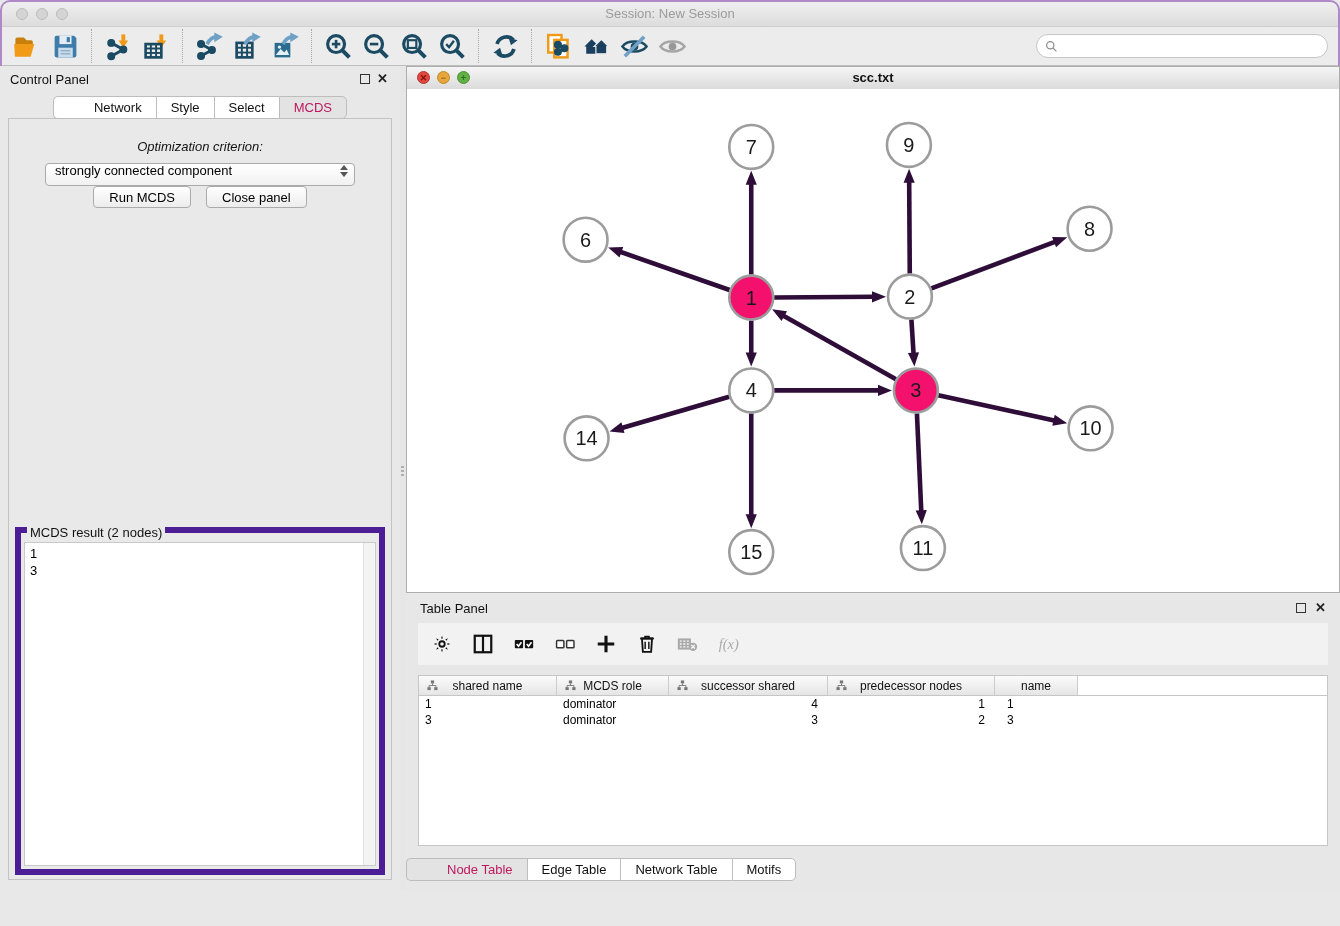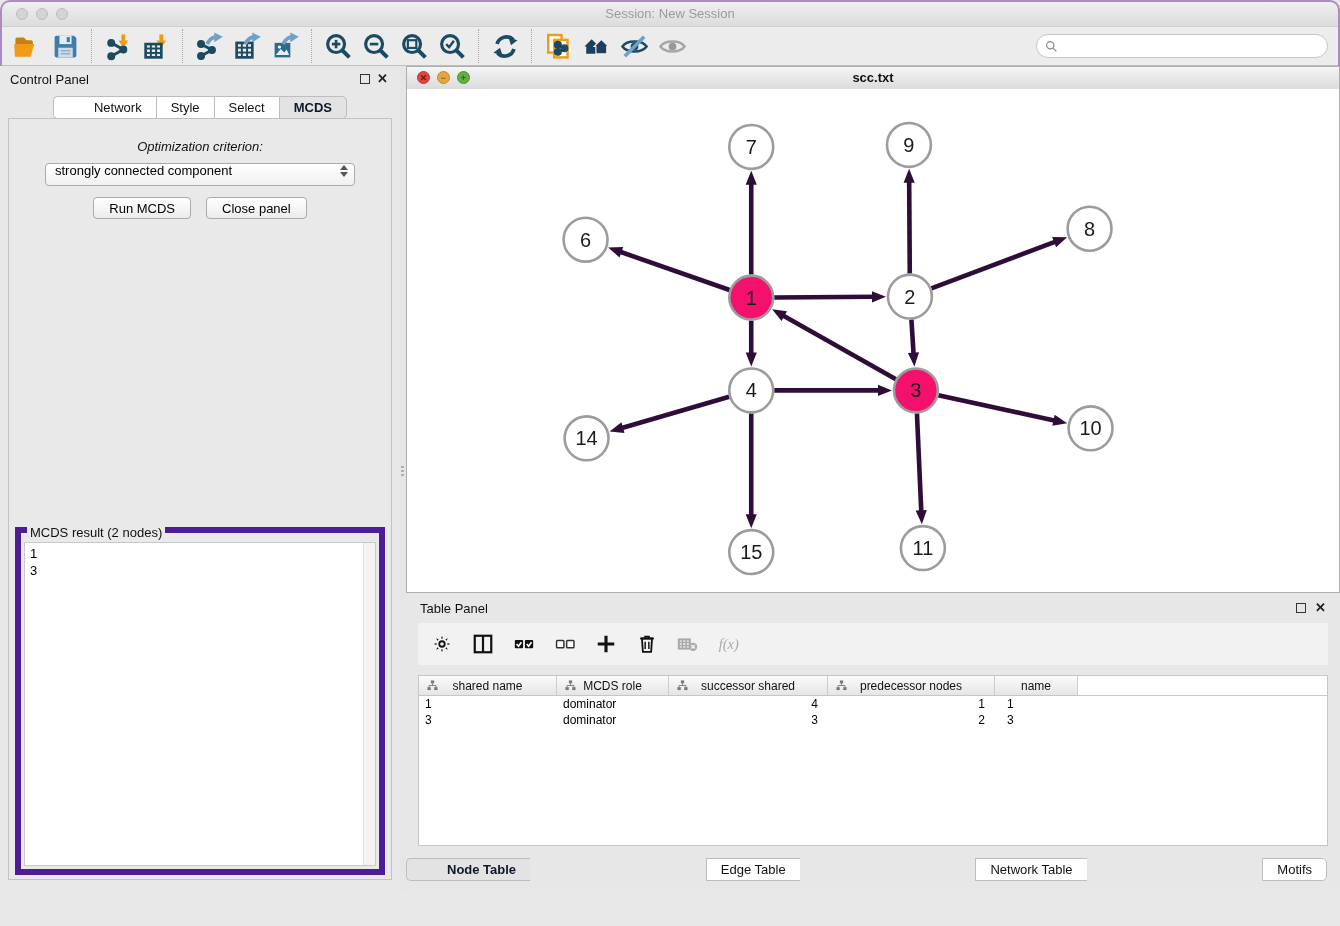--- a/index.html
+++ b/index.html
@@ -23,30 +23,30 @@
   
   .control-panel{position:absolute;left:0;top:66px;width:400px;height:824px;background:#E8E8E8;}
   .cp-head{position:relative;height:26px;}
   .cp-title{position:absolute;left:10px;top:6px;font-size:13px;color:#111;}
   .float-btn{position:absolute;top:8px;width:10px;height:10px;border:1.5px solid #333;box-sizing:border-box;}
   .close-btn{position:absolute;top:6px;font-size:13px;font-weight:bold;color:#222;line-height:14px;}
   .cp-tabs{position:absolute;left:0;right:0;top:30px;display:flex;justify-content:center;z-index:2;}
   .tab{font-size:13px;padding:3px 14px;background:#fff;border:1px solid #BDBDBD;border-right:none;color:#111;}
   .tab:first-child{border-radius:5px 0 0 5px;padding-left:40px;}
   .tab:last-child{border-right:1px solid #BDBDBD;border-radius:0 5px 5px 0;}
-  .tab.active{background:#E3E3E3;color:#0f172a;font-weight:bold;}
+  .tab.active{background:#E3E3E3;color:#be185d;}
   .cp-box{position:absolute;left:8px;right:8px;top:52px;bottom:10px;border:1px solid #C3C3C3;background:#E9E9E9;}
   .opt-label{margin-top:20px;text-align:center;font-size:13px;color:#111;font-style:italic;}
   .selectbox{margin:9px auto 0 auto;width:310px;height:23px;border:1px solid #ABABAB;border-radius:4px;background:linear-gradient(#FFFFFF,#F1F1F1);display:flex;align-items:center;box-sizing:border-box;padding:0 6px 8px 9px;font-size:13px;}
   .selectbox .val{flex:1;}
   .spin{display:flex;flex-direction:column;gap:2px;align-items:center;}
   .spin i{width:0;height:0;border-left:4px solid transparent;border-right:4px solid transparent;}
   .spin .up{border-bottom:5px solid #555;}
   .spin .dn{border-top:5px solid #555;}
-  .btn-row{margin-top:11px;display:flex;justify-content:center;gap:15px;}
+  .btn-row{display:flex;justify-content:center;gap:15px;}
   .pbtn{height:22px;padding:0 15px;border:1px solid #ABABAB;border-radius:4px;background:linear-gradient(#FFFFFF,#ECECEC);font-size:13px;font-family:"Liberation Sans",sans-serif;}
   .result-box{position:absolute;left:6px;right:6px;top:368px;bottom:4px;border:6px solid #4c1d95;margin-top:40px;}
   .result-legend{position:absolute;top:-8px;left:6px;background:#E9E9E9;padding:0 3px;font-size:13px;color:#111;}
   .result-inner{position:absolute;left:3px;right:3px;top:9px;bottom:3px;background:#fff;border:1px solid #C9C9C9;}
   .result-text{position:absolute;left:0;top:0;right:12px;bottom:0;padding:2px 5px;font-size:13px;line-height:17px;white-space:pre;color:#000;overflow:hidden;}
   .result-scroll{position:absolute;right:0;top:0;bottom:0;width:11px;background:#F3F3F3;border-left:1px solid #E2E2E2;}
   
   .v-div{position:absolute;left:400px;top:66px;width:6px;height:824px;background:#E6E6E6;}
   .v-handle{position:absolute;left:1px;top:400px;width:3px;height:16px;display:flex;flex-direction:column;gap:2px;}
   .v-handle b{width:3px;height:2px;background:#AFAFAF;}
@@ -63,21 +63,21 @@
   .tp-toolbar{position:absolute;left:12px;right:12px;top:28px;height:42px;background:#F2F2F2;display:flex;align-items:center;gap:17px;padding-left:12px;box-sizing:border-box;}
   .titem{width:24px;height:24px;display:flex;align-items:center;justify-content:center;}
   .titem svg{width:22px;height:22px;}
   .table-wrap{position:absolute;left:12px;right:12px;top:80px;height:171px;background:#fff;border:1px solid #C6C6C6;box-sizing:border-box;overflow:hidden;}
   .t-head{display:flex;height:19px;border-bottom:1px solid #C6C6C6;}
   .th-cell{position:relative;background:linear-gradient(#FBFBFB,#E5E5E5);border-right:1px solid #CCCCCC;box-sizing:border-box;font-size:12px;display:flex;align-items:center;justify-content:center;color:#111;}
   .th-cell svg{position:absolute;left:4px;width:11px;height:11px;}
   .th-fill{flex:1;background:#fff;}
   .t-row{display:flex;height:16px;}
   .t-cell{box-sizing:border-box;font-size:12px;line-height:16px;overflow:hidden;color:#000;}
-  .tp-tabs{position:absolute;left:0;right:13px;bottom:9px;display:flex;justify-content:space-between;}
+  .tp-tabs{position:absolute;left:0;right:13px;bottom:9px;display:flex;justify-content:flex-start;}
   
   .status{position:absolute;left:0;right:0;bottom:0;height:33px;background:linear-gradient(#F0F0F0,#E1E1E1);border-top:1px solid #ABABAB;}
   .list-btn{position:absolute;left:10px;top:4px;width:30px;height:25px;border:1px solid #B3B3B3;background:linear-gradient(#FCFCFC,#ECECEC);display:flex;align-items:center;justify-content:center;box-sizing:border-box;}
   .mem-btn{position:absolute;right:8px;top:4px;height:24px;padding:0 10px;border:1px solid #B3B3B3;border-radius:3px;background:linear-gradient(#FCFCFC,#ECECEC);display:flex;align-items:center;gap:6px;box-sizing:border-box;}
   .mem-dot{width:11px;height:11px;border-radius:50%;}
   .mem-label{font-size:12px;color:#111;}
 </style>
 </head>
 <body>
 

